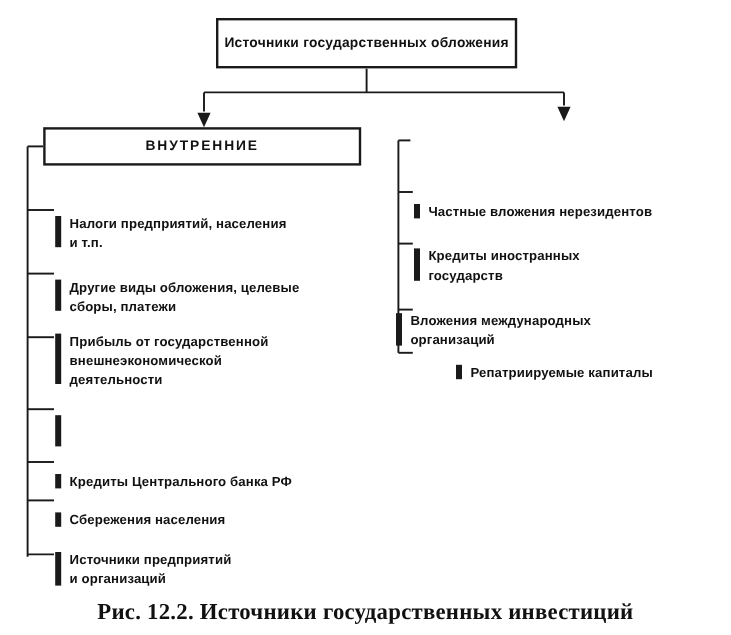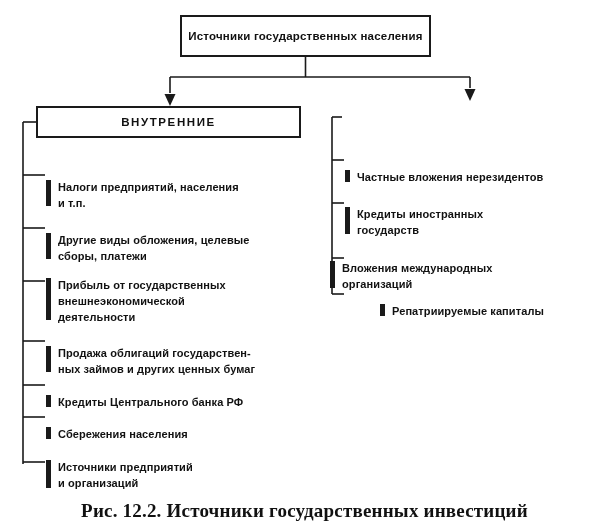--- a/index.html
+++ b/index.html
@@ -147,47 +147,45 @@
     </g>
 
     <g fill="#1a1a1a">
       <polygon points="170,106 164.5,94 175.5,94"></polygon>
       <polygon points="470,101 464.5,89 475.5,89"></polygon>
     </g>
   </svg>
 
   <div class="node-box" id="root-box">
     <span class="node-label">Источники
-государственных населения</span>
+государственных обложения</span>
   </div>
 
   <div class="node-box" id="branch-box-internal">
     <span class="branch-label">ВНУТРЕННИЕ</span>
   </div>
 
   <div class="leaf-item" style="left:46px; top:163px; width:250px;">
     <span class="leaf-tick" style="height:26px;"></span>
     <span class="leaf-text">Налоги предприятий, населения
 и т.п.</span>
   </div>
   <div class="leaf-item" style="left:46px; top:216px; width:258px;">
     <span class="leaf-tick" style="height:26px;"></span>
     <span class="leaf-text">Другие виды обложения, целевые
 сборы, платежи</span>
   </div>
   <div class="leaf-item" style="left:46px; top:261px; width:250px;">
     <span class="leaf-tick" style="height:42px;"></span>
-    <span class="leaf-text">Прибыль от государственных
+    <span class="leaf-text">Прибыль от государственной
 внешнеэкономической
 деятельности</span>
   </div>
   <div class="leaf-item" style="left:46px; top:329px; width:262px;">
     <span class="leaf-tick" style="height:26px;"></span>
-    <span class="leaf-text">Продажа облигаций государствен-
-ных займов и других ценных бумаг</span>
   </div>
   <div class="leaf-item" style="left:46px; top:378px; width:250px;">
     <span class="leaf-tick" style="height:12px;"></span>
     <span class="leaf-text">Кредиты Центрального банка РФ</span>
   </div>
   <div class="leaf-item" style="left:46px; top:410px; width:250px;">
     <span class="leaf-tick" style="height:12px;"></span>
     <span class="leaf-text">Сбережения населения</span>
   </div>
   <div class="leaf-item" style="left:46px; top:443px; width:250px;">

